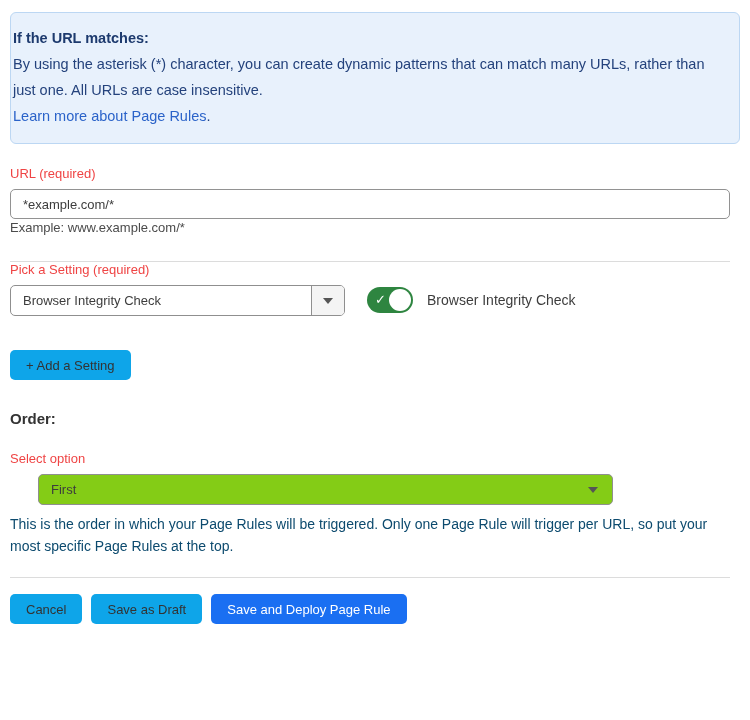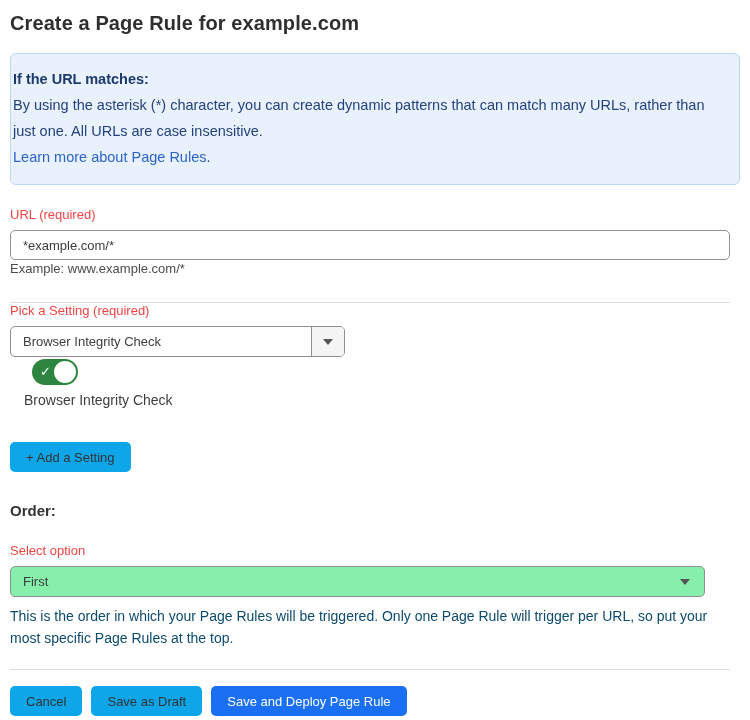--- a/index.html
+++ b/index.html
@@ -77,21 +77,21 @@
   }
 
   .section-heading {
     font-size: 15px;
     font-weight: bold;
     color: #333333;
     margin-top: 24px;
     margin-bottom: 24px;
   }
 
-  .setting-row { display: flex; align-items: flex-start; flex-direction: column; }
+  .setting-row { display: flex; align-items: flex-start; }
 
   
   .select-split {
     width: 335px;
     height: 31px;
     border: 1px solid #8f8f8f;
     border-radius: 5px;
     background: #ffffff;
     display: flex;
     align-items: stretch;
@@ -172,30 +172,31 @@
     cursor: pointer;
     padding: 0 16px;
   }
   .btn-gray { background: #0ea5e9; color: #333333; }
   .btn-blue { background: #1a6ff2; color: #ffffff; }
 
   .add-setting-btn { margin-top: 34px; }
 
   
   .select-full {
-    width: 695px;
+    width: 575px;
     height: 31px;
     border: 1px solid #8f8f8f;
     border-radius: 5px;
-    background: #86efac;
+    background: #84cc16;
     display: flex;
     align-items: center;
     justify-content: space-between;
     padding: 0 14px 0 12px;
     cursor: pointer;
+    margin-left: 28px;
   }
   .select-full .select-value { font-size: 13px; color: #3d3d3d; }
 
   .order-helper {
     font-size: 14px;
     line-height: 22px;
     color: #0c4a6e;
     margin-top: 8px;
     width: 722px;
   }
@@ -206,21 +207,20 @@
     margin-top: 16px;
     display: flex;
     gap: 9px;
   }
 </style>
 </head>
 <body>
 
 <div class="container">
 
-  <h1 class="page-title">Create a Page Rule for example.com</h1>
 
   <div class="info-box">
     <div class="info-heading">If the URL matches:</div>
     <div>
       <span>By using the asterisk (*) character, you can create dynamic patterns that can match many URLs, rather than just one. All URLs are case insensitive.</span><br>
       <a class="info-link">Learn more about Page Rules</a><span>.</span>
     </div>
   </div>
 
   <div class="field-label">URL (required)</div>

